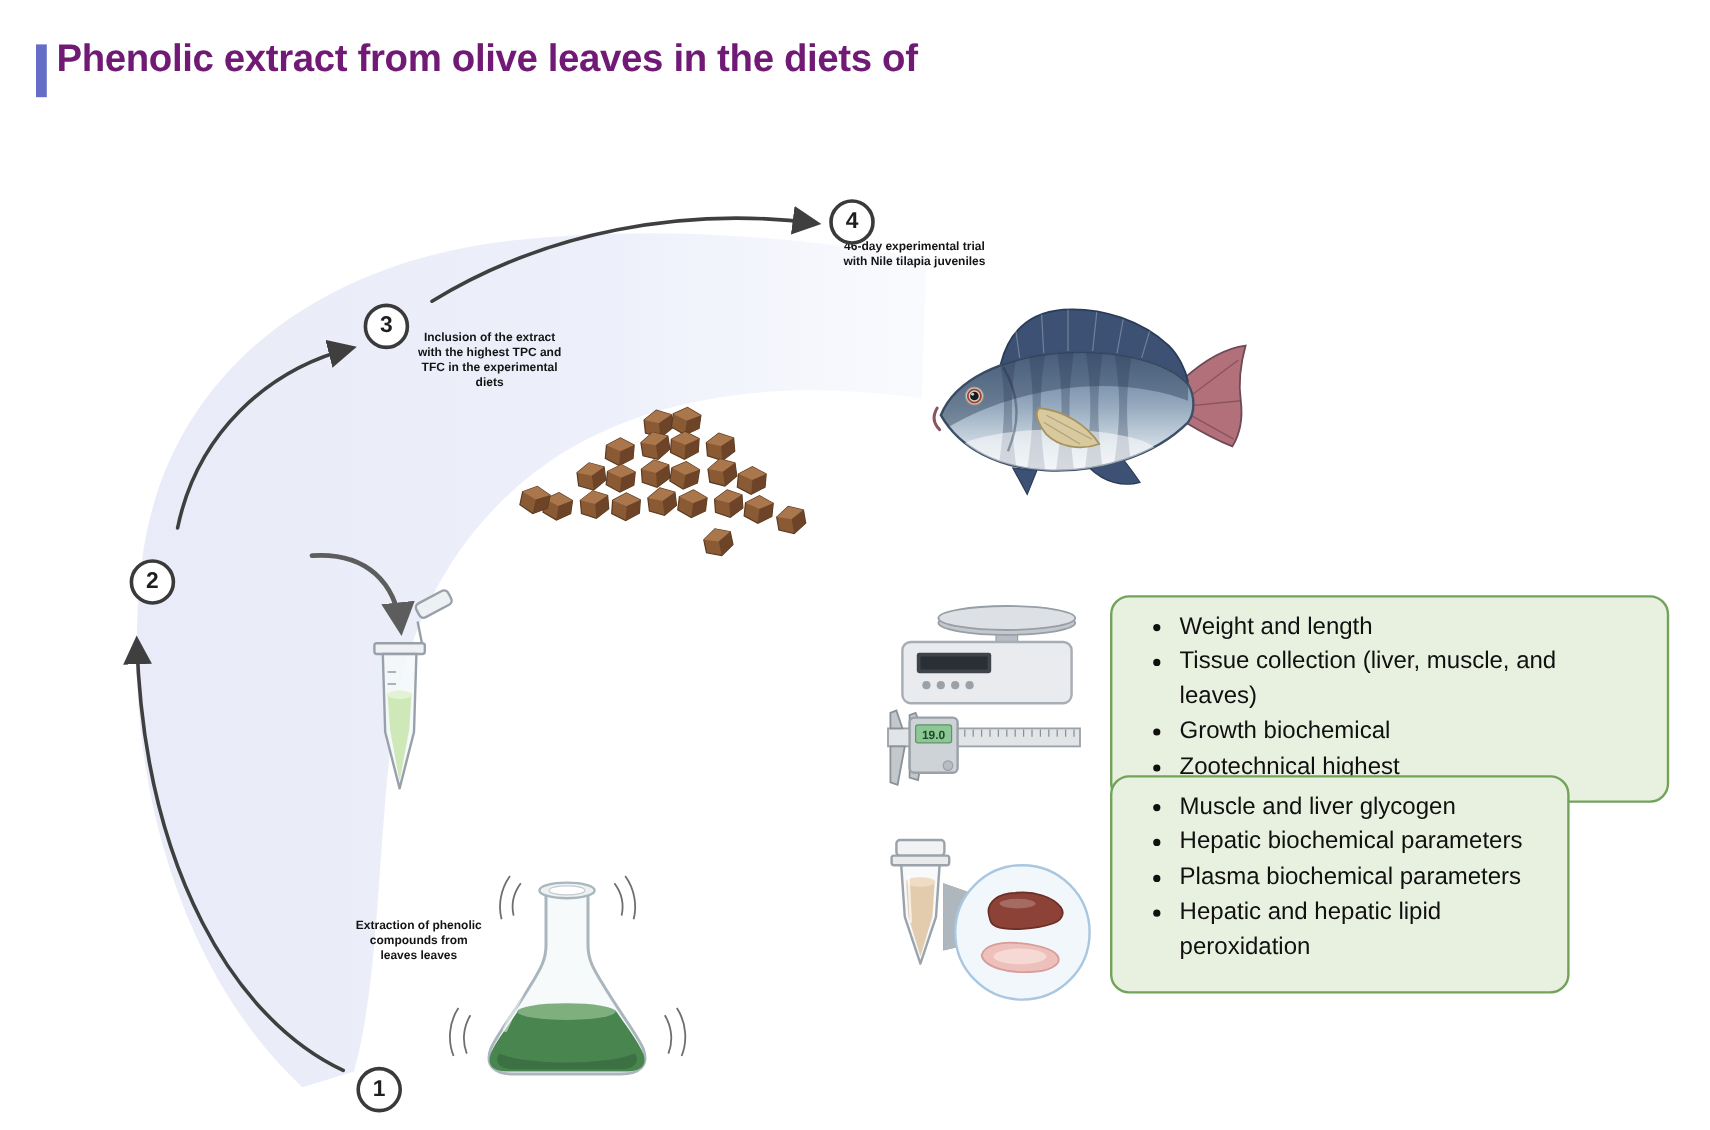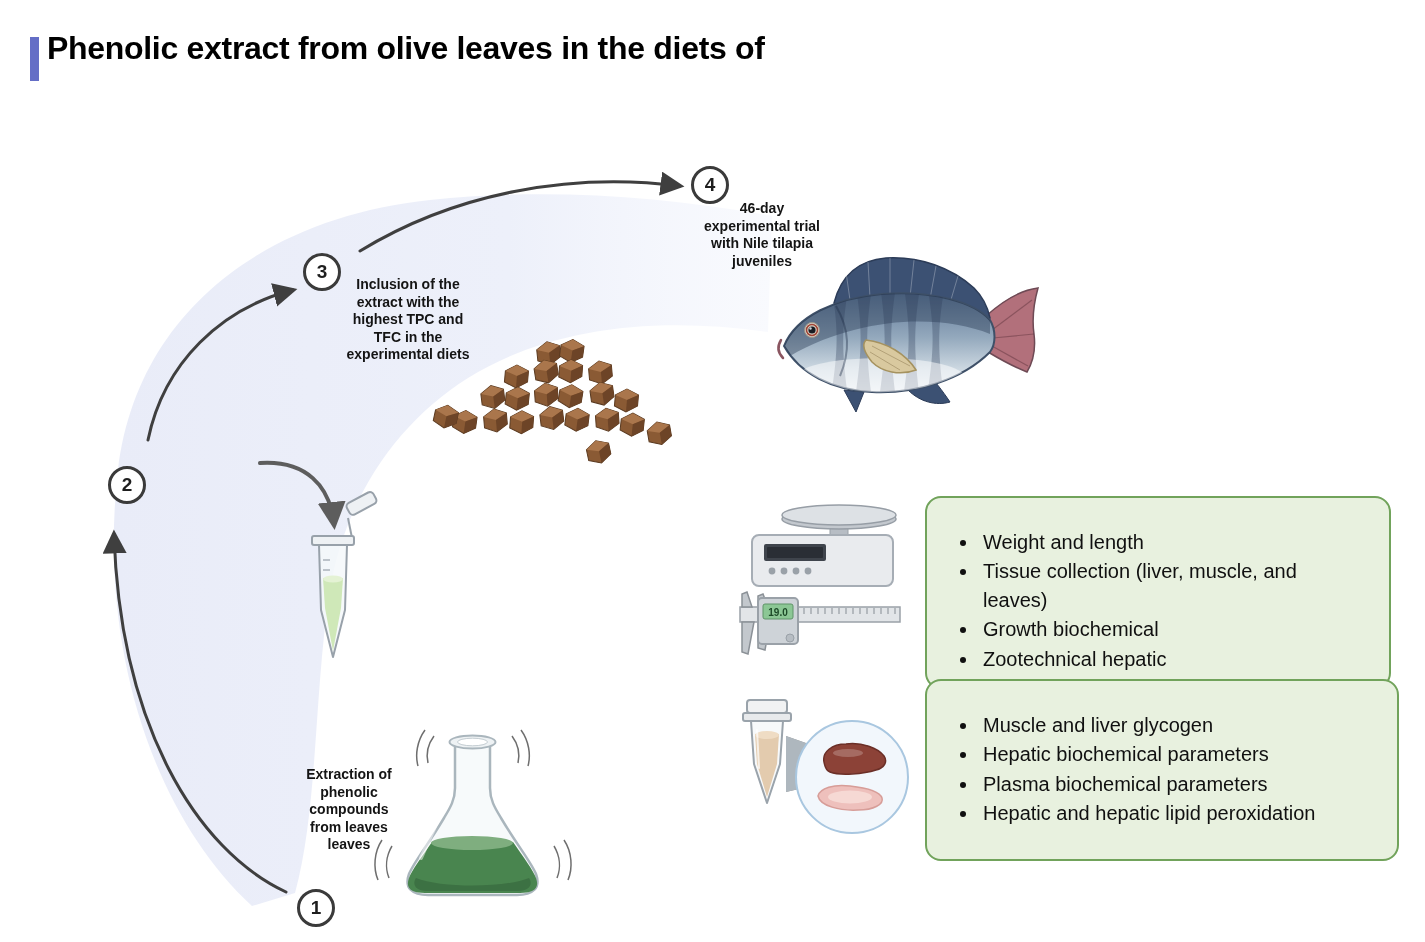--- a/index.html
+++ b/index.html
@@ -1,28 +1,28 @@
 <!DOCTYPE html>
 <html style="--accent-bar: #646ec6; --box-bg: #e8f1df; --box-border: #71a35b; --arc-bg: #eceffa; --arrow: #3f3f3f;"><head>
 <meta charset="utf-8">
 <style>
   html,body{margin:0;padding:0;background:#fff;}
   .canvas{position:relative;width:1425px;height:942px;background:#ffffff;overflow:hidden;
           font-family:"Liberation Sans",sans-serif;}
   .art{position:absolute;left:0;top:0;width:1425px;height:942px;}
   .accent-bar{position:absolute;left:30px;top:37px;width:9px;height:44px;background:var(--accent-bar,#646ec6);z-index:3;}
   .title{position:absolute;left:47px;top:28px;margin:0;font-size:32px;line-height:40px;font-weight:700;
-         color:#000000;letter-spacing:-0.3px;z-index:3;}
+         color:#701a75;letter-spacing:-0.3px;z-index:3;}
   .step-circle{position:absolute;width:38px;height:38px;box-sizing:border-box;border:3px solid #3a3a3a;
          border-radius:50%;background:#fff;display:flex;align-items:center;justify-content:center;
          font-size:19px;font-weight:700;color:#1e1e1e;z-index:4;}
-  .step-label{position:absolute;font-size:14px;font-weight:700;line-height:1.25;text-align:center;
+  .step-label{position:absolute;font-size:10px;font-weight:700;line-height:1.25;text-align:center;
          color:#141414;z-index:3;}
   .result-box{position:absolute;box-sizing:border-box;background:var(--box-bg,#e8f1df);
-         border:2px solid var(--box-border,#71a35b);border-radius:16px;padding:29px 28px 13px 22px;z-index:3;}
+         border:2px solid var(--box-border,#71a35b);border-radius:16px;padding:9px 28px 13px 22px;z-index:3;}
   .result-box ul{margin:0;padding-left:30px;}
   .result-box li{font-size:20px;line-height:1.42;color:#101010;padding-left:4px;margin:1px 0;}
 </style>
 </head>
 <body>
 
 <div class="canvas">
 
   <svg class="art" viewBox="0 0 1425 942">
     <defs>
@@ -219,24 +219,24 @@
 
   <div class="step-label" style="left:296px;top:766px;width:106px;">Extraction of phenolic compounds from leaves leaves</div>
   <div class="step-label" style="left:344px;top:276px;width:128px;">Inclusion of the extract with the highest TPC and TFC in the experimental diets</div>
   <div class="step-label" style="left:696px;top:200px;width:132px;">46-day experimental trial with Nile tilapia juveniles</div>
 
   <div class="result-box" style="left:925px;top:496px;width:466px;min-height:162px;">
     <ul>
       <li>Weight and length</li>
       <li>Tissue collection (liver, muscle, and leaves)</li>
       <li>Growth biochemical</li>
-      <li>Zootechnical hepatic</li>
+      <li>Zootechnical highest</li>
     </ul>
   </div>
-  <div class="result-box" style="left:925px;top:679px;width:474px;min-height:182px;">
+  <div class="result-box" style="left:925px;top:646px;width:383px;min-height:182px;">
     <ul>
       <li>Muscle and liver glycogen</li>
       <li>Hepatic biochemical parameters</li>
       <li>Plasma biochemical parameters</li>
       <li>Hepatic and hepatic lipid peroxidation</li>
     </ul>
   </div>
 
 </div>
 

